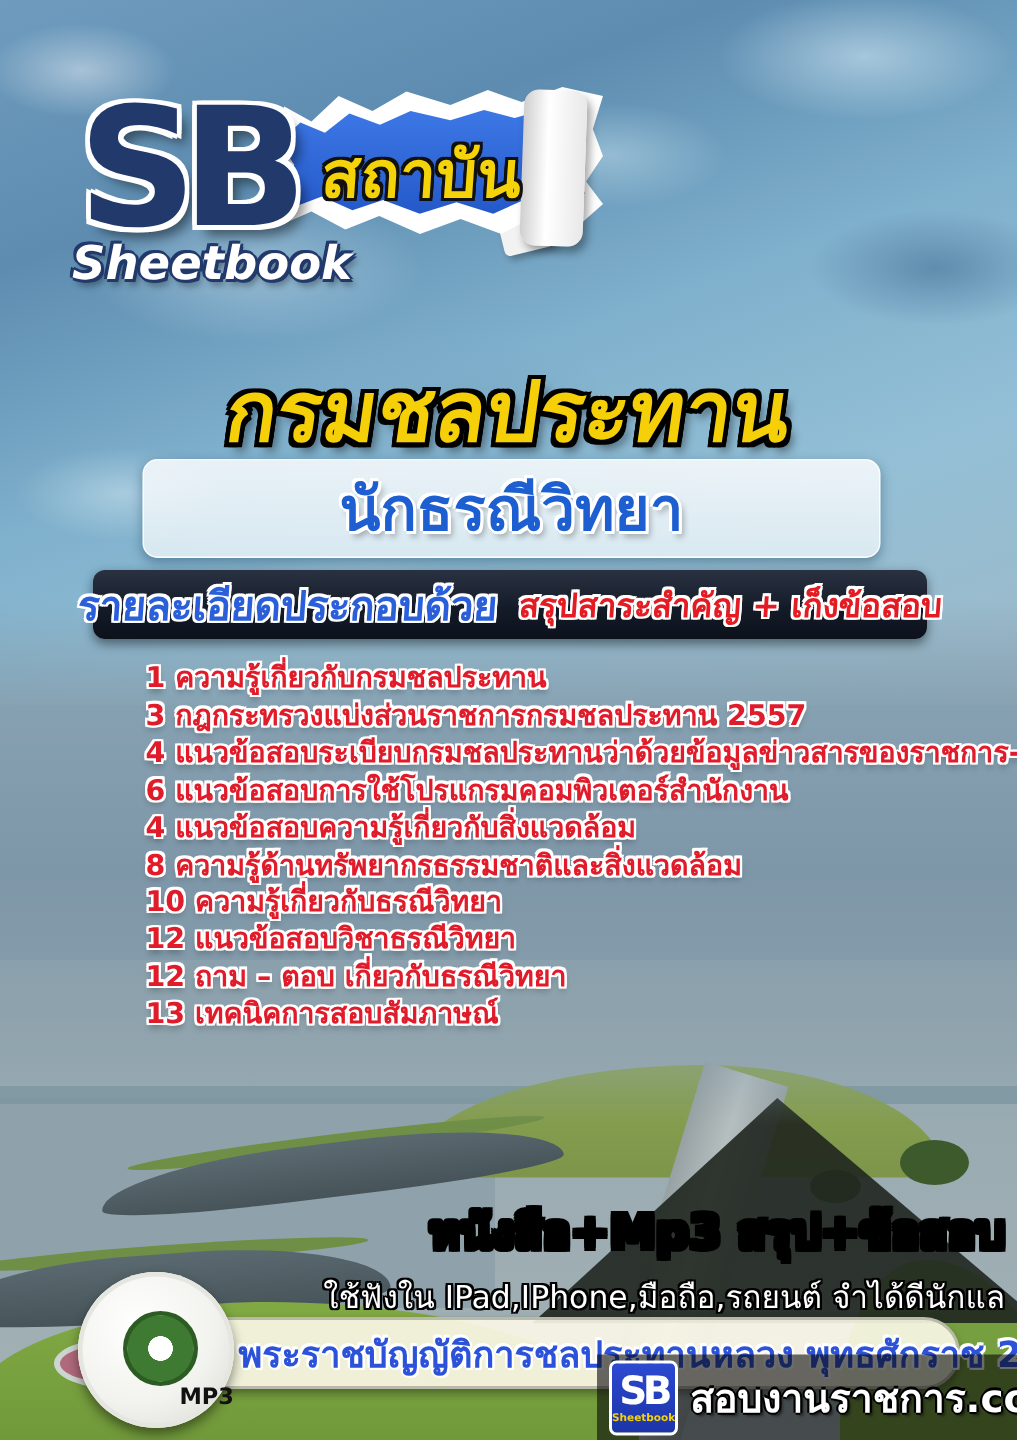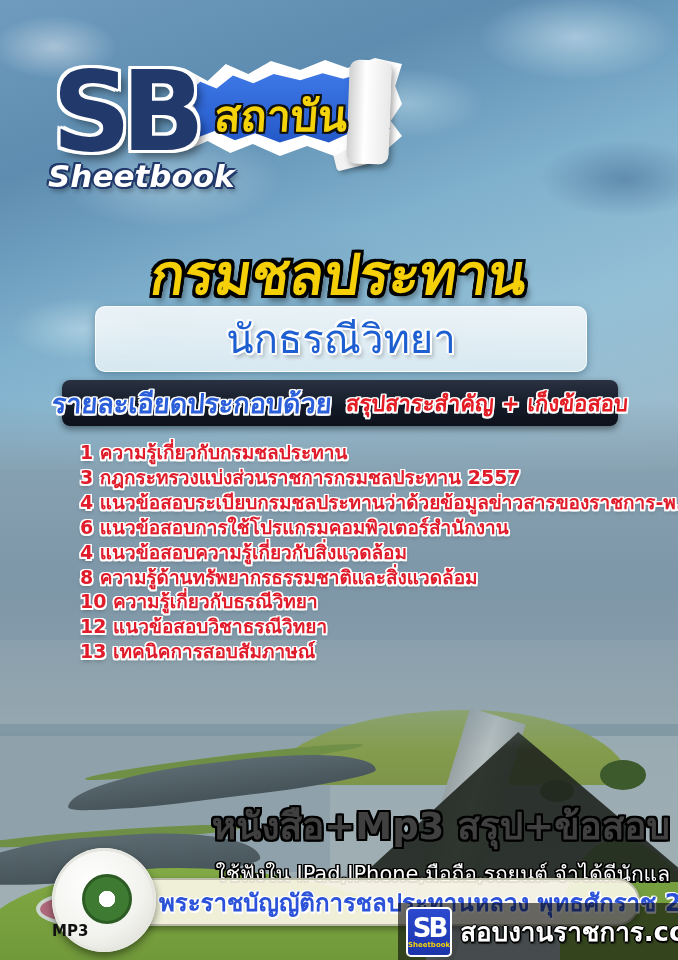--- a/index.html
+++ b/index.html
@@ -72,53 +72,53 @@
   .sheetbook{position:absolute;left:48px;top:158px;font-size:31px;font-weight:bold;font-style:italic;color:#fff;
     text-shadow:2px 0 0 #22396b,-2px 0 0 #22396b,0 2px 0 #22396b,0 -2px 0 #22396b,2px 2px 0 #22396b,-2px -2px 0 #22396b,3px 4px 5px rgba(0,0,0,.4);}
   
   .title{position:absolute;left:0;top:230px;width:678px;text-align:center;
     font-size:56px;font-weight:bold;color:#f5cf08;transform:skewX(-8deg);
     text-shadow:3px 0 0 #000,-3px 0 0 #000,0 3px 0 #000,0 -3px 0 #000,3px 3px 0 #000,-3px -3px 0 #000,3px -3px 0 #000,-3px 3px 0 #000,5px 6px 6px rgba(0,0,0,.45);}
   .subtitle-box{position:absolute;left:95px;top:306px;width:490px;height:64px;border-radius:10px;
     background:linear-gradient(180deg,rgba(255,255,255,.82) 0%,rgba(222,236,243,.92) 100%);
     border:1px solid rgba(255,255,255,.8);box-shadow:0 3px 8px rgba(0,40,70,.35);
     display:flex;align-items:center;justify-content:center;}
-  .subtitle{font-size:40px;font-weight:normal;color:#1d5fd0;
+  .subtitle{font-size:40px;font-weight:bold;color:#1d5fd0;
     text-shadow:2px 0 0 #fff,-2px 0 0 #fff,0 2px 0 #fff,0 -2px 0 #fff,2px 2px 0 #fff,-2px -2px 0 #fff,3px 4px 4px rgba(0,0,0,.3);}
   
   .banner{position:absolute;left:62px;top:380px;width:556px;height:46px;border-radius:8px;
     background:linear-gradient(180deg,#2a3242 0%,#141b28 55%,#0c111b 100%);
     box-shadow:0 3px 7px rgba(0,0,0,.45);
     display:flex;align-items:center;justify-content:center;gap:14px;white-space:nowrap;}
   .banner-label{font-size:27px;font-weight:bold;color:#2b5fd9;transform:skewX(-4deg);
     text-shadow:1.5px 0 0 #fff,-1.5px 0 0 #fff,0 1.5px 0 #fff,0 -1.5px 0 #fff,1.5px 1.5px 0 #fff,-1.5px -1.5px 0 #fff,1.5px -1.5px 0 #fff,-1.5px 1.5px 0 #fff;}
   .banner-highlight{font-size:22px;font-weight:bold;color:#e31b23;transform:skewX(-4deg);
     text-shadow:1.5px 0 0 #fff,-1.5px 0 0 #fff,0 1.5px 0 #fff,0 -1.5px 0 #fff,1.5px 1.5px 0 #fff,-1.5px -1.5px 0 #fff,1.5px -1.5px 0 #fff,-1.5px 1.5px 0 #fff;}
   
-  .list{position:absolute;left:80px;top:440px;width:560px;z-index:5;}
+  .list{position:absolute;left:97px;top:440px;width:560px;z-index:5;}
   .list-item{font-size:19px;font-weight:bold;color:#e01b2a;line-height:24.9px;white-space:nowrap;
     text-shadow:1.5px 0 0 #fff,-1.5px 0 0 #fff,0 1.5px 0 #fff,0 -1.5px 0 #fff,1.5px 1.5px 0 #fff,-1.5px -1.5px 0 #fff,1.5px -1.5px 0 #fff,-1.5px 1.5px 0 #fff,0 3px 4px rgba(0,0,0,.3);}
   
   .promo{position:absolute;right:8px;top:796px;width:470px;text-align:right;z-index:6;}
-  .promo-line1{font-size:37px;font-weight:bold;color:#404040;white-space:nowrap;
+  .promo-line1{font-size:31px;font-weight:bold;color:#000000;white-space:nowrap;
     text-shadow:2px 0 0 #000,-2px 0 0 #000,0 2px 0 #000,0 -2px 0 #000,2px 2px 0 #000,-2px -2px 0 #000,2px -2px 0 #000,-2px 2px 0 #000;}
   .promo-line2{font-size:21px;font-weight:normal;color:#fff;white-space:nowrap;margin-top:2px;
     text-shadow:1.5px 0 0 #000,-1.5px 0 0 #000,0 1.5px 0 #000,0 -1.5px 0 #000,1.5px 1.5px 0 #000,-1.5px -1.5px 0 #000,1.5px -1.5px 0 #000,-1.5px 1.5px 0 #000;}
   
   .mp3-bar{position:absolute;left:96px;top:878px;width:544px;height:48px;border-radius:24px;z-index:6;
     background:rgba(252,248,232,.9);border:2px solid #b9b9a8;box-shadow:0 3px 6px rgba(0,0,0,.35);
     display:flex;align-items:center;justify-content:center;padding-left:70px;box-sizing:border-box;white-space:nowrap;}
   .mp3-text{font-size:24px;font-weight:bold;color:#2b52d8;
     text-shadow:1.5px 0 0 #fff,-1.5px 0 0 #fff,0 1.5px 0 #fff,0 -1.5px 0 #fff,1.5px 1.5px 0 #fff,-1.5px -1.5px 0 #fff;}
   .cd{position:absolute;left:52px;top:848px;width:104px;height:104px;border-radius:50%;z-index:7;
     background:radial-gradient(circle at 38% 35%,#ffffff 0%,#f2f2ee 55%,#d8d8d2 100%);
     box-shadow:0 4px 8px rgba(0,0,0,.45), inset 0 0 0 3px #e6e6e0;}
   .cd-ring{position:absolute;left:30px;top:26px;width:44px;height:44px;border-radius:50%;
     background:radial-gradient(circle,#ffffff 0 26%,#3f7a33 27% 100%);border:3px solid #2c5c24;}
-  .cd-label{position:absolute;left:0;bottom:12px;width:100%;text-align:left;
+  .cd-label{position:absolute;left:0;bottom:12px;width:100%;text-align:right;
     font-size:15px;font-weight:bold;color:#111;}
   
   .footer-bar{position:absolute;left:398px;top:903px;width:280px;height:57px;z-index:6;
     background:rgba(8,8,8,.6);display:flex;align-items:center;gap:8px;padding-left:8px;box-sizing:border-box;}
   .footer-logo{width:52px;height:50px;background:linear-gradient(180deg,#2c4ad0,#1c34a8);
     border:2px solid #fff;border-radius:5px;display:flex;flex-direction:column;align-items:center;justify-content:center;box-sizing:border-box;}
   .footer-sb{font-size:26px;font-weight:bold;color:#fff;letter-spacing:-3px;line-height:26px;}
   .footer-sheetbook{font-size:7px;font-weight:bold;color:#f5d30a;line-height:8px;}
   .website{font-size:26px;font-weight:bold;color:#fff;white-space:nowrap;
     text-shadow:1.5px 0 0 #000,-1.5px 0 0 #000,0 1.5px 0 #000,0 -1.5px 0 #000,2px 2px 2px rgba(0,0,0,.6);}
@@ -170,20 +170,21 @@
 
   <div class="list">
     <div class="list-item">1 ความรู้เกี่ยวกับกรมชลประทาน</div>
     <div class="list-item">3 กฎกระทรวงแบ่งส่วนราชการกรมชลประทาน 2557</div>
     <div class="list-item">4 แนวข้อสอบระเบียบกรมชลประทานว่าด้วยข้อมูลข่าวสารของราชการ-พ.ศ.-2547</div>
     <div class="list-item">6 แนวข้อสอบการใช้โปรแกรมคอมพิวเตอร์สำนักงาน</div>
     <div class="list-item">4 แนวข้อสอบความรู้เกี่ยวกับสิ่งแวดล้อม</div>
     <div class="list-item">8 ความรู้ด้านทรัพยากรธรรมชาติและสิ่งแวดล้อม</div>
     <div class="list-item">10 ความรู้เกี่ยวกับธรณีวิทยา</div>
     <div class="list-item">12 แนวข้อสอบวิชาธรณีวิทยา</div>
+    <div class="list-item">12 ถาม – ตอบ เกี่ยวกับธรณีวิทยา</div>
     <div class="list-item">13 เทคนิคการสอบสัมภาษณ์</div>
   </div>
 
   <div class="promo">
     <div class="promo-line1">หนังสือ+Mp3 สรุป+ข้อสอบ</div>
     <div class="promo-line2">ใช้ฟังใน IPad,IPhone,มือถือ,รถยนต์ จำได้ดีนักแล</div>
   </div>
 
   <div class="mp3-bar">
     <span class="mp3-text">Mp3 - พระราชบัญญัติการชลประทานหลวง พุทธศักราช 2486</span>

